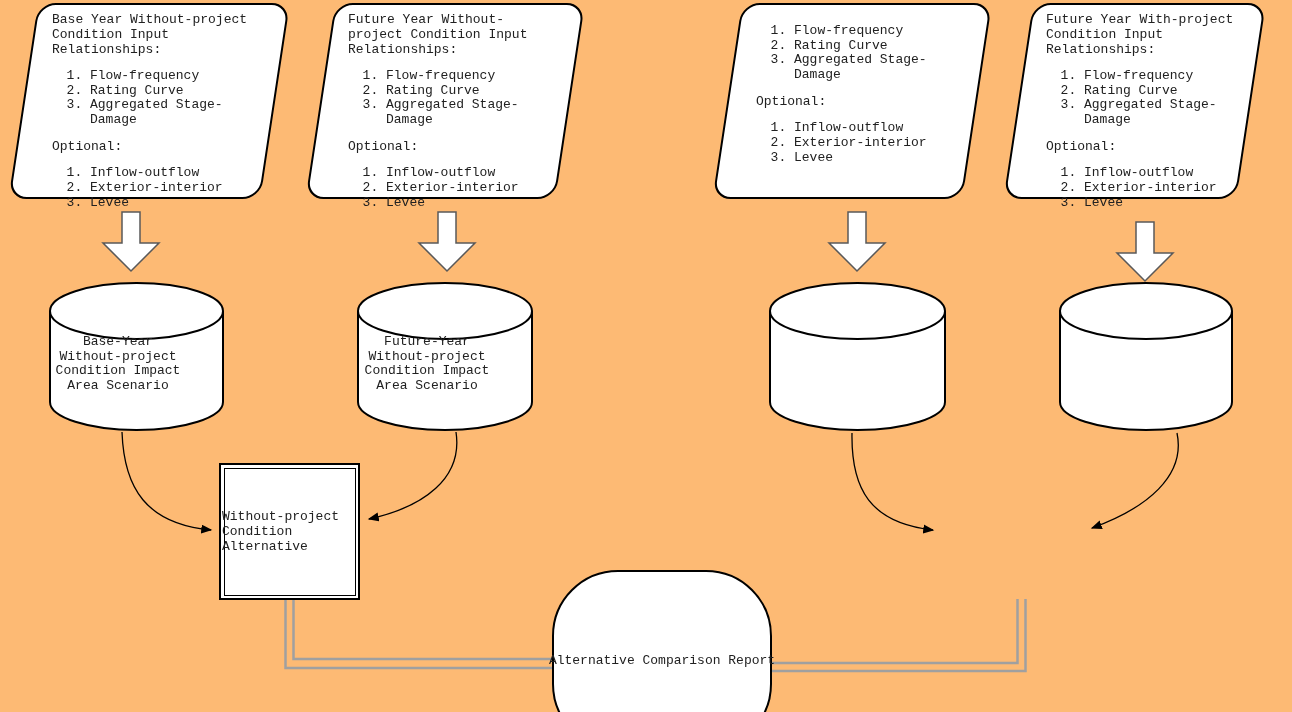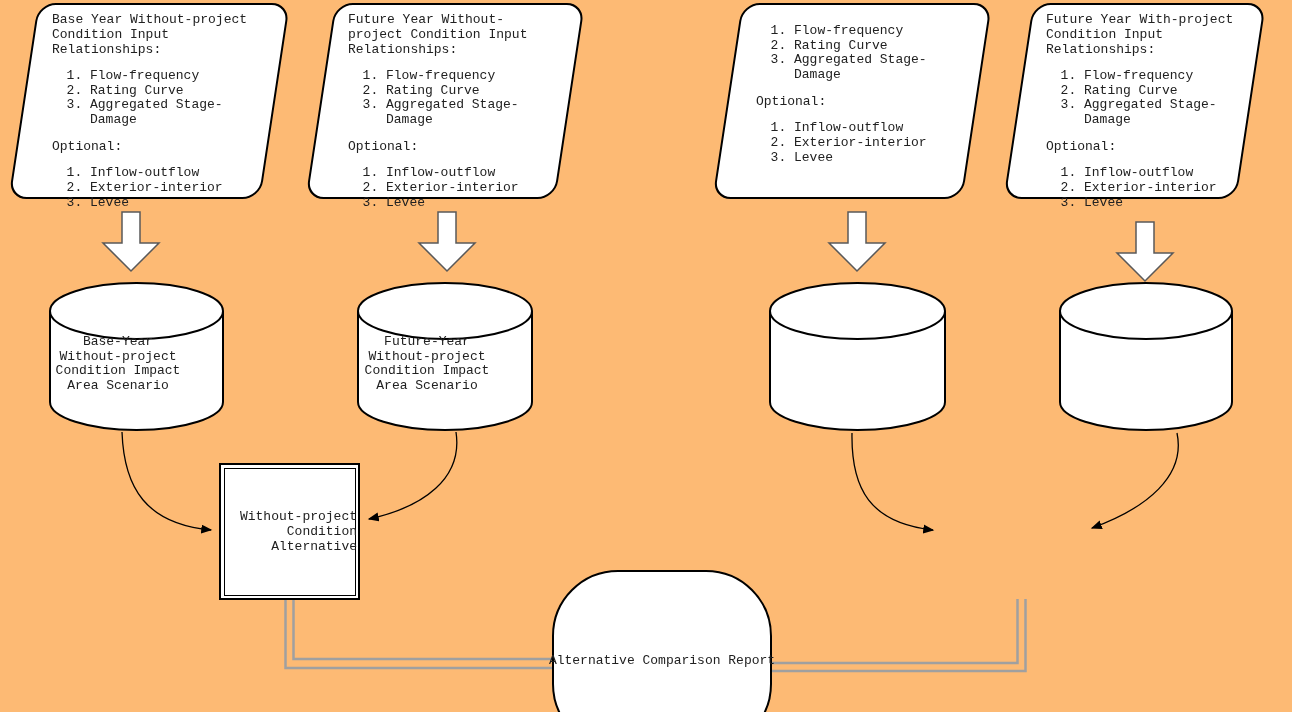--- a/index.html
+++ b/index.html
@@ -14,21 +14,21 @@
   .para-text li{line-height:14.6px;}
   .opt-label{margin-top:12px;}
   
   .cyl-label{position:absolute;width:134px;height:64px;display:flex;align-items:center;
              justify-content:center;text-align:center;font-size:13px;line-height:14.5px;}
   
   .alt-box{position:absolute;width:141px;height:137px;border:2px solid #000;background:#fff;
            box-sizing:border-box;}
   .alt-inner{position:absolute;left:2.5px;top:2.5px;right:2.5px;bottom:2.5px;border:1.5px solid #000;}
   .alt-label{position:absolute;left:1px;right:1px;top:0;bottom:0;display:flex;align-items:center;
-             justify-content:center;text-align:right;font-size:13px;line-height:15px;}
+             justify-content:center;text-align:left;font-size:13px;line-height:15px;}
   
   .report{position:absolute;left:552px;top:570px;width:220px;height:180px;border:2px solid #000;
           border-radius:66px;background:#fff;box-sizing:border-box;display:flex;
           align-items:center;justify-content:center;}
   .report-label{font-size:13px;white-space:nowrap;}
 </style>
 </head>
 <body>
 
 <div class="canvas">

